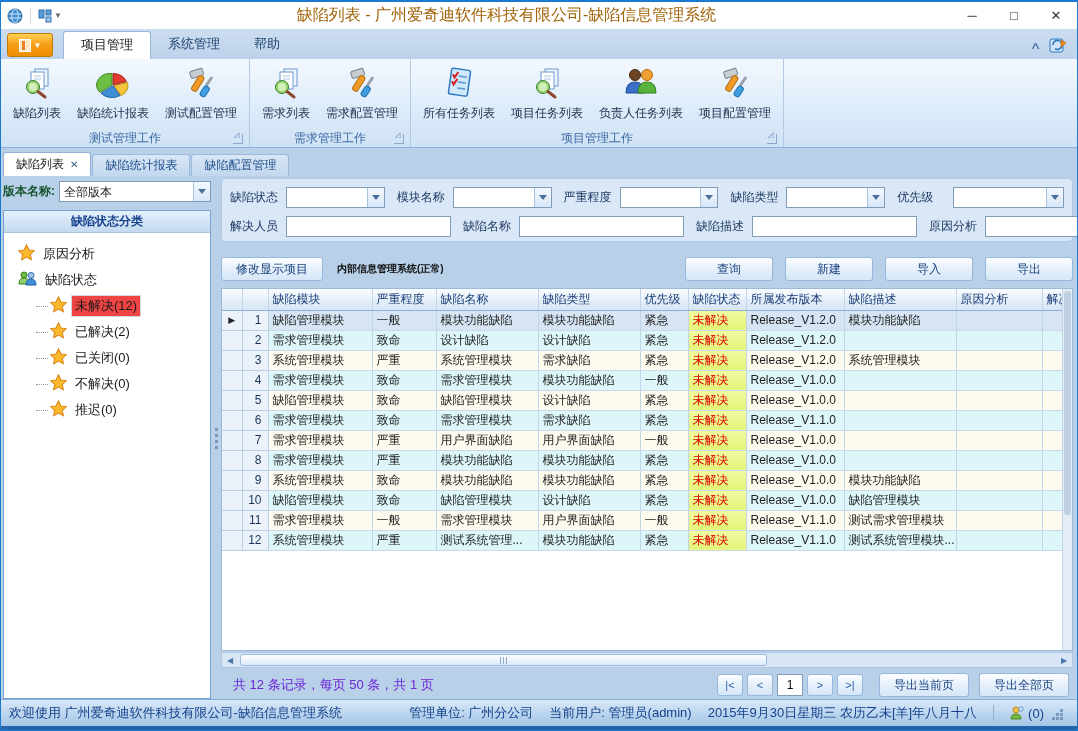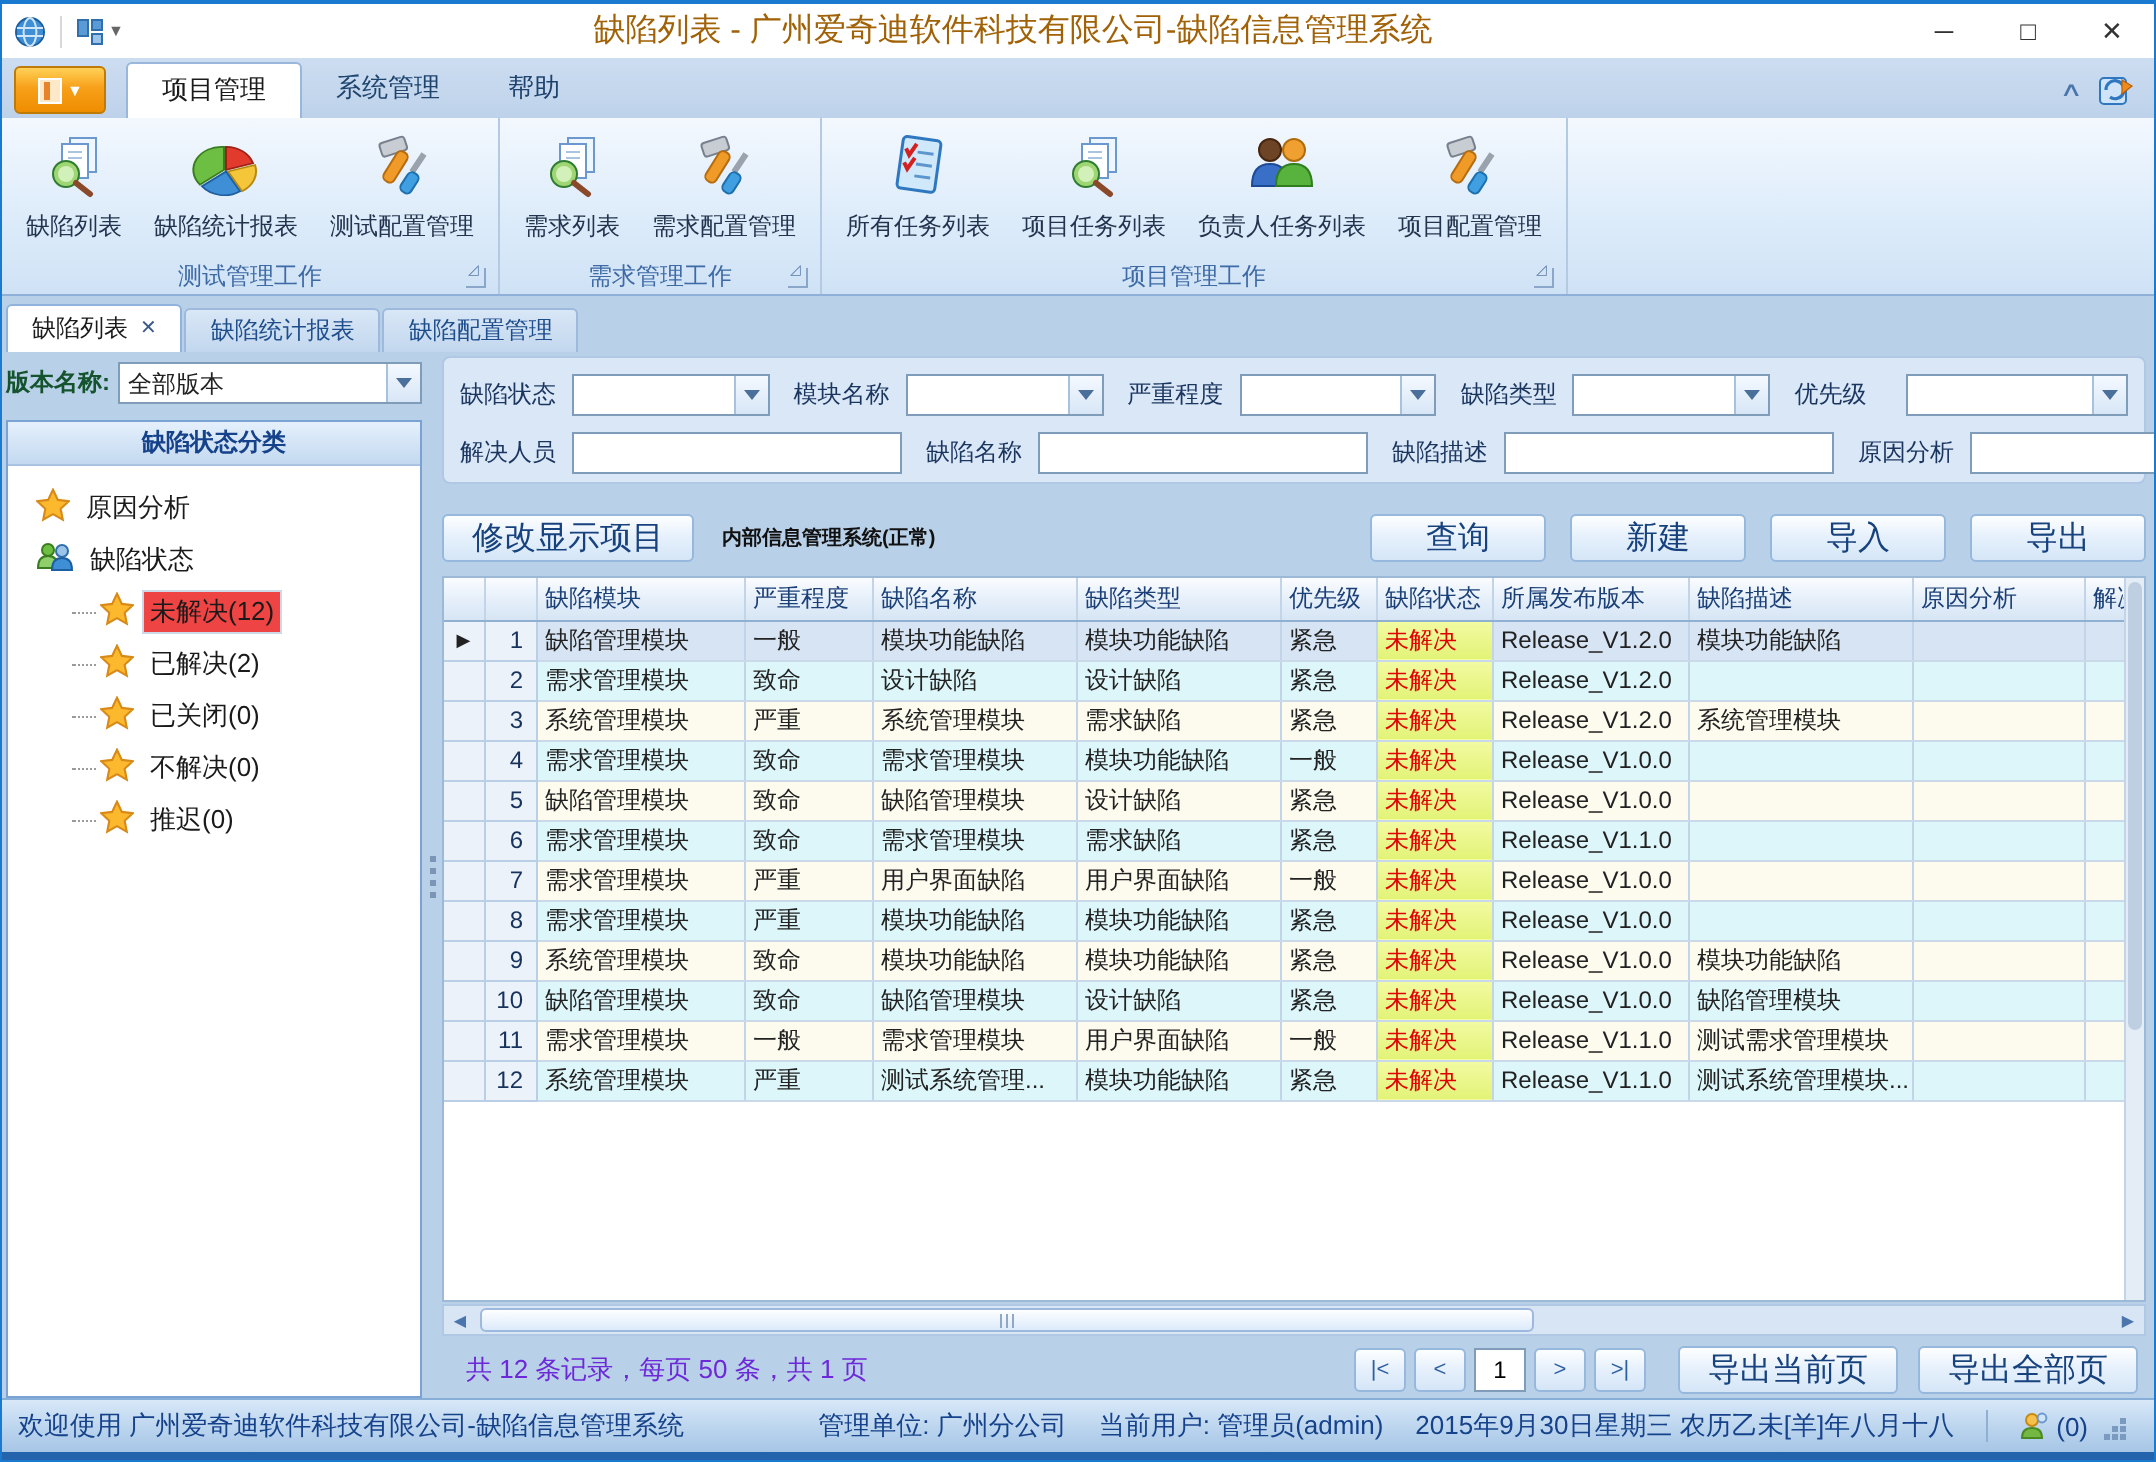--- a/index.html
+++ b/index.html
@@ -90,21 +90,21 @@
                   border:1px solid #b0c8e4; border-radius:4px; padding:7px 8px; }
   .frow { display:flex; height:22px; margin-bottom:7px; }
   .ffield { display:flex; align-items:center; flex:1; }
   .ffield .flabel { width:56px; color:#1a355e; white-space:nowrap; }
   .ffield .combo, .ffield .finput { flex:1; margin-right:12px; }
   .ffield:last-child .combo, .ffield:last-child .finput { margin-right:0; }
   .finput { height:21px; border:1px solid #7f9db9; background:#fff; font:inherit; padding:0 4px; min-width:0; }
 
   .action-row { position:absolute; left:0; top:78px; right:0; height:26px; display:flex; align-items:center; }
   .btn { height:24px; padding:0 14px; background:linear-gradient(#fdfeff,#e7f1fc 45%,#d5e6f7);
-         border:1px solid #96b8dd; border-radius:3px; color:#17427e; font-size:16px;
+         border:1px solid #96b8dd; border-radius:3px; color:#17427e; font-size:12px;
          display:flex; align-items:center; justify-content:center; white-space:nowrap; }
   .proj-label { font-weight:bold; font-size:10px; color:#111; margin-left:14px; }
   .action-right { margin-left:auto; display:flex; gap:12px; }
   .action-right .btn { width:88px; }
 
   
   .grid { position:absolute; left:0; top:110px; right:0; bottom:48px; background:#fff; border:1px solid #9db9d8; }
   .grid-scroll { position:absolute; left:0; top:0; right:10px; bottom:0; overflow:hidden; }
   table { border-collapse:collapse; table-layout:fixed; width:842px; }
   th, td { height:20px; padding:0 4px; font-size:12px; font-weight:normal; text-align:left;

